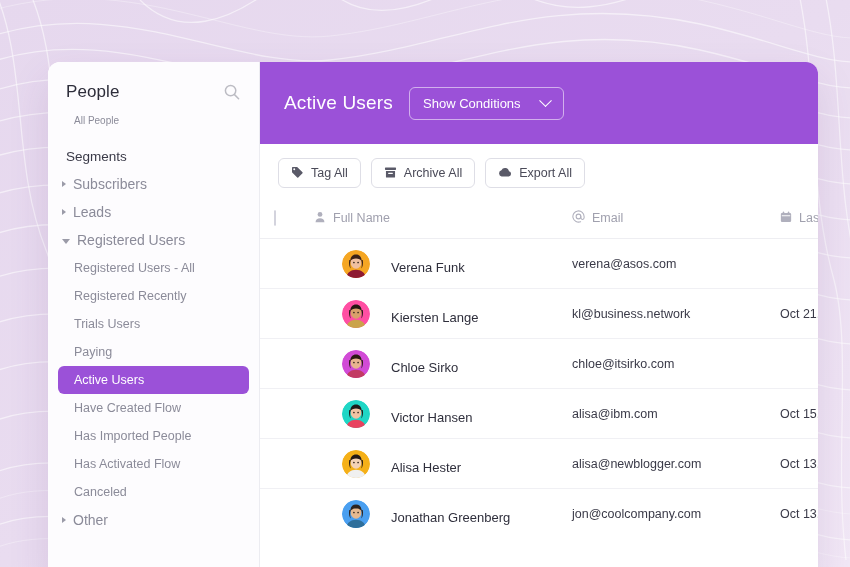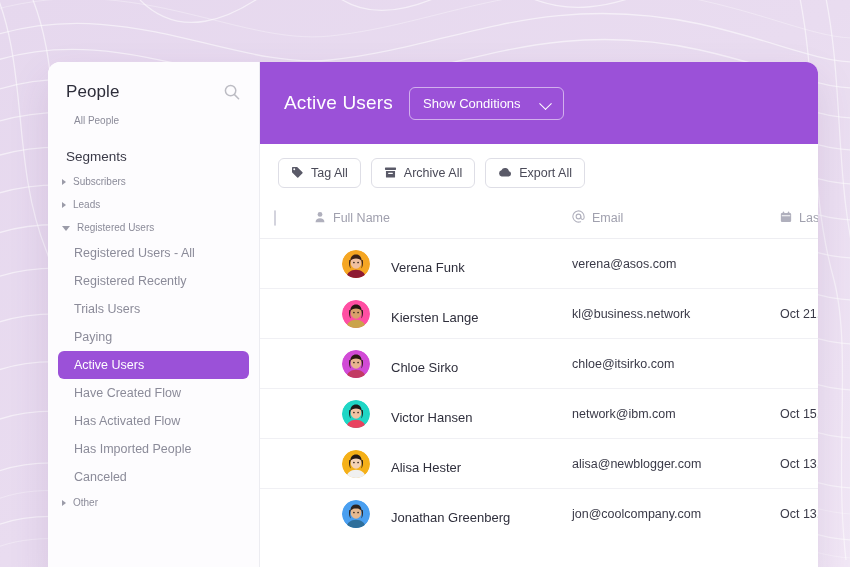--- a/index.html
+++ b/index.html
@@ -57,21 +57,21 @@
     font-size: 10px; color: #8b8b99;
     padding: 7px 18px 7px 26px;
     cursor: pointer; white-space: nowrap;
   }
   .sb-section {
     font-size: 13.5px; color: #3a3a48; font-weight: 400;
     padding: 16px 18px 6px 18px;
   }
   .sb-group {
     display: flex; align-items: center; gap: 7px;
-    font-size: 10px; color: #8b8b99;
+    font-size: 14px; color: #8b8b99;
     padding: 6px 18px 6px 14px;
     cursor: pointer; white-space: nowrap;
   }
   .caret {
     width: 0; height: 0; flex: 0 0 auto;
     border-left: 4.5px solid #9b9ba8;
     border-top: 3.5px solid transparent;
     border-bottom: 3.5px solid transparent;
   }
   .caret.open {
@@ -100,21 +100,21 @@
     background: #9b51d8;
     height: 82px;
     display: flex; align-items: center; gap: 16px;
     padding: 0 24px;
     flex: 0 0 82px;
   }
   #page-header h1 {
     font-size: 19px; font-weight: 400; color: #ffffff; letter-spacing: .2px;
   }
   #show-conditions {
-    display: inline-flex; align-items: flex-end; gap: 20px;
+    display: inline-flex; align-items: center; gap: 20px;
     border: 1px solid rgba(255,255,255,.55);
     border-radius: 6px;
     color: #ffffff;
     font-size: 13px;
     padding: 8px 13px;
     background: transparent;
     cursor: pointer;
     font-family: "Liberation Sans", sans-serif;
   }
   .chev {
@@ -264,22 +264,22 @@
       <span class="caret open"></span>
       <span>Registered Users</span>
     </div>
 
     <div class="sb-item">Registered Users - All</div>
     <div class="sb-item">Registered Recently</div>
     <div class="sb-item">Trials Users</div>
     <div class="sb-item">Paying</div>
     <div class="sb-item active">Active Users</div>
     <div class="sb-item">Have Created Flow</div>
+    <div class="sb-item">Has Imported People</div>
     <div class="sb-item">Has Activated Flow</div>
-    <div class="sb-item">Has Imported People</div>
     <div class="sb-item">Canceled</div>
 
     <div class="sb-group">
       <span class="caret"></span>
       <span>Other</span>
     </div>
   </aside>
 
   <section id="main">
 
@@ -446,21 +446,21 @@
     <ellipse cx="14" cy="12.4" rx="5.4" ry="6.3" fill="#f0c3a3"></ellipse>
     <path d="M8.3 11.4C8.3 6.9 10.6 4.6 14 4.6s5.7 2.3 5.7 6.8c-1.1-2.2-3-3-5.7-3s-4.6.8-5.7 3z" fill="#1d1a18"></path>
     <path d="M8.6 10.2c-.7 3.3-.5 6.2.2 8.4-1.5-1.4-2.2-5-1.6-8.6zM19.4 10.2c.7 3.3.5 6.2-.2 8.4 1.5-1.4 2.2-5 1.6-8.6z" fill="#1d1a18"></path>
     <circle cx="11.9" cy="12.5" r=".85" fill="#352820"></circle>
     <circle cx="16.1" cy="12.5" r=".85" fill="#352820"></circle>
   </svg>
                   </span>
        <span class="nm">Victor Hansen</span>
      </div>
               </td>
-              <td class="cell-email">network@ibm.com</td>
+              <td class="cell-email">alisa@ibm.com</td>
               <td class="cell-act">Oct 15, 2020 2</td>
             </tr>
             <tr>
               <td><span class="checkbox" style="visibility: hidden;"></span></td>
               <td class="cell-name">
                 <div class="name-cell">
        <span class="avatar">
                     <svg width="28" height="28" viewBox="0 0 28 28">
     <circle cx="14" cy="14" r="14" fill="#f5b018"></circle>
     <path d="M4.5 28c0-5.3 4.3-8.3 9.5-8.3s9.5 3 9.5 8.3z" fill="#f0f0f0"></path>

